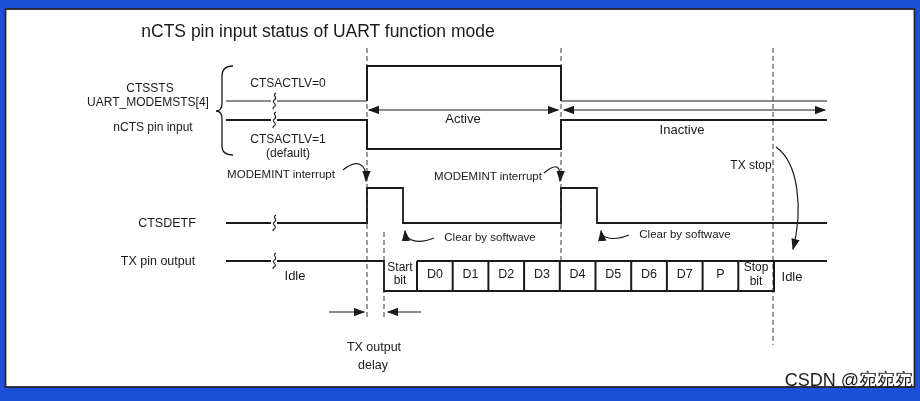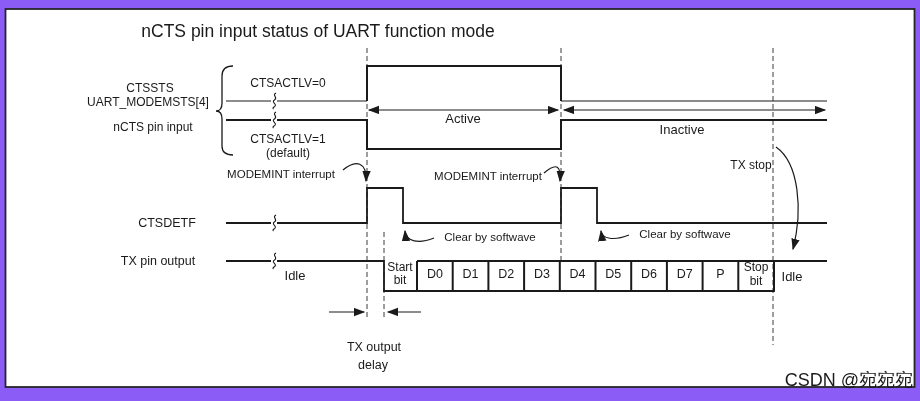--- a/index.html
+++ b/index.html
@@ -1,19 +1,19 @@
 <!DOCTYPE html>
 <html><head>
 <meta charset="utf-8">
 <style>
   html,body{margin:0;padding:0;background:#ffffff;}
   .stage{
     position:relative;
     width:920px;height:401px;
-    background:#8b5cf6;
+    background:#1d4ed8;
     font-family:"Liberation Sans", sans-serif;
     overflow:hidden;
   }
   svg text{
     font-family:"Liberation Sans", sans-serif;
     fill:#1a1a1a;
   }
   svg{display:block;}
 </style>
 </head>

